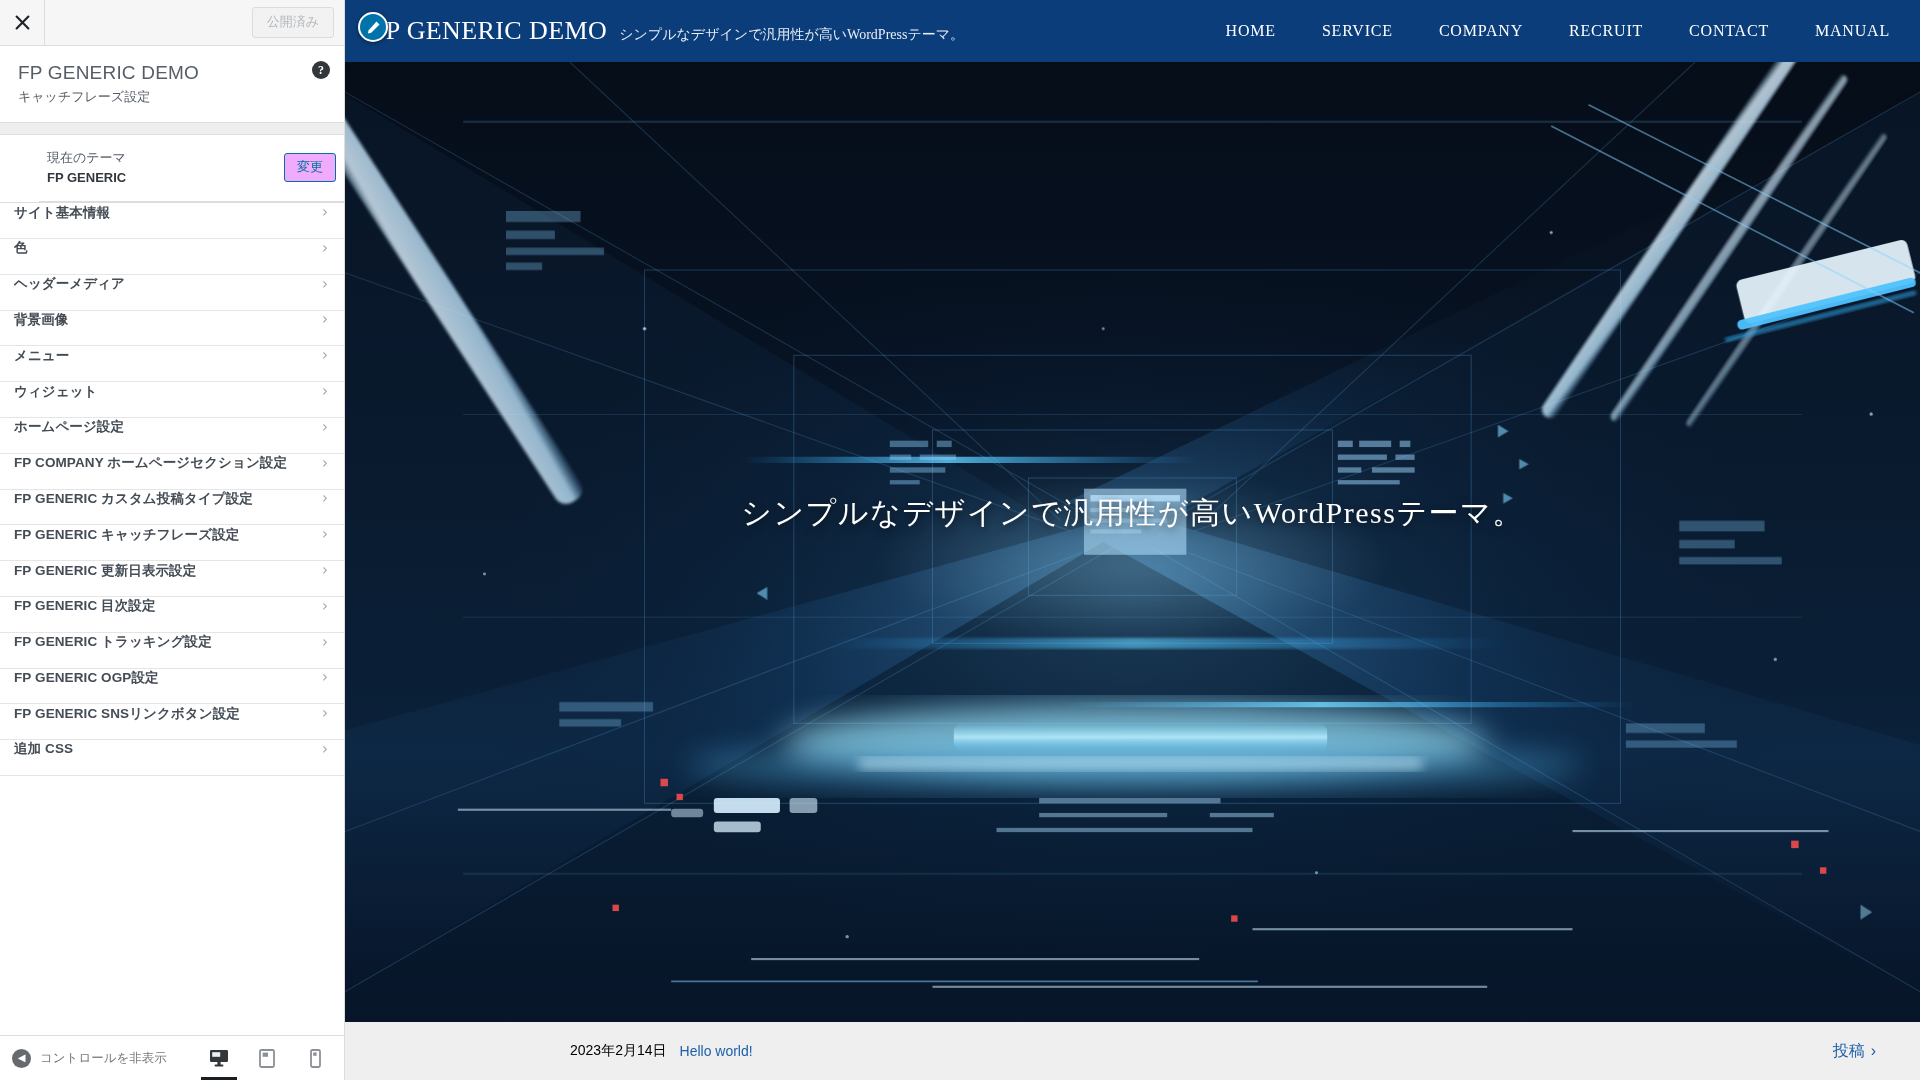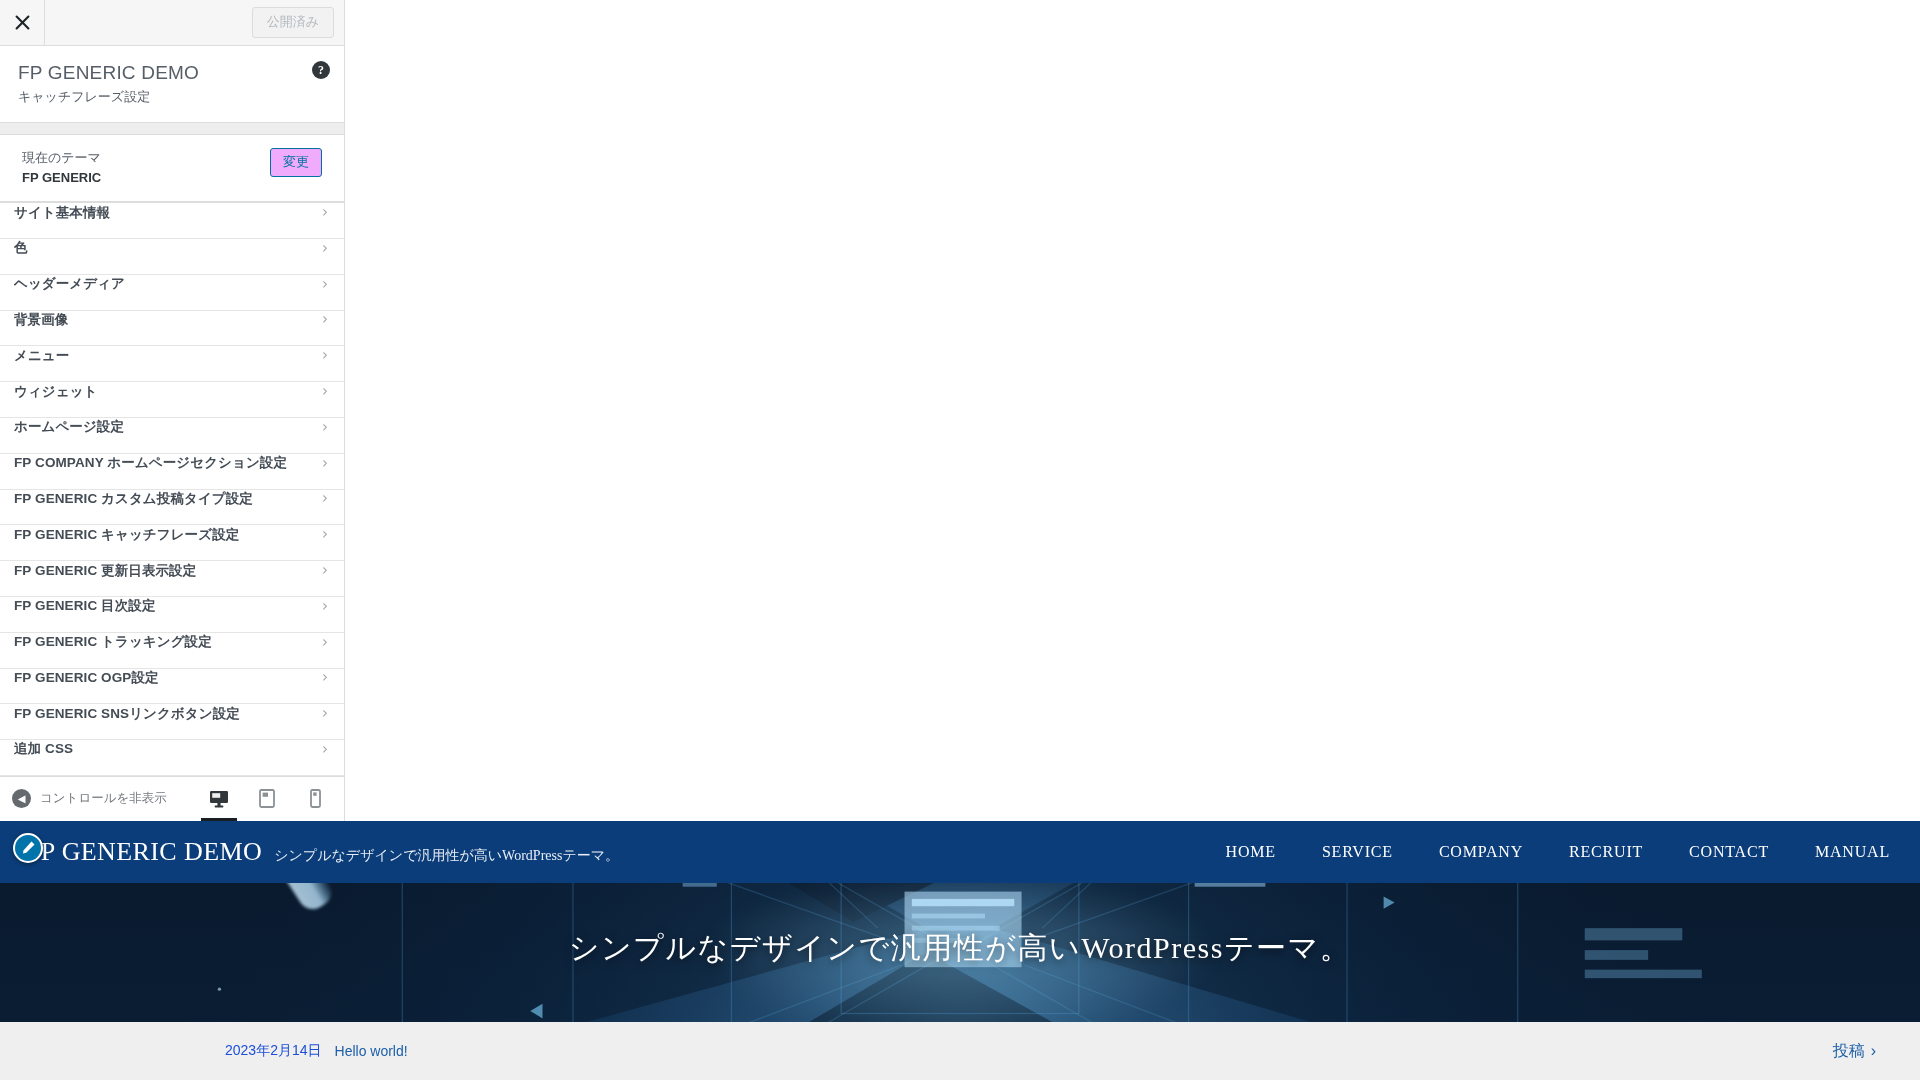--- a/index.html
+++ b/index.html
@@ -3,21 +3,21 @@
 <meta charset="utf-8">
 <title>FP GENERIC DEMO — カスタマイズ</title>
 <style>
   * { box-sizing: border-box; margin: 0; padding: 0; }
   html, body {
     width: 1920px; height: 1080px;
     overflow: hidden;
     font-family: "Liberation Sans", "DejaVu Sans", sans-serif;
     background: #fff;
   }
-  #app { position: relative; width: 1920px; height: 1080px; display: flex; flex-direction: column; }
+  #app { position: relative; width: 1920px; height: 1080px; display: flex; }
 
   
   #sidebar {
     width: 345px; height: 1080px;
     background: #fff;
     border-right: 1px solid #ddd;
     display: flex; flex-direction: column;
     position: relative;
     flex: 0 0 345px;
   }
@@ -76,24 +76,25 @@
     font-size: 12px; font-weight: 700;
     display: flex; align-items: center; justify-content: center;
     font-family: "Liberation Serif", serif;
     cursor: pointer;
   }
 
   .gap-strip { height: 12px; background: #eee; border-bottom: 1px solid #ddd; flex: 0 0 12px; }
 
   
   .theme-row {
-    display: flex; align-items: flex-start; justify-content: space-between;
-    padding: 13px 22px 14px;
+    display: flex; align-items: center; justify-content: space-between;
+    padding: 13px 8px 14px;
     border-bottom: 1px solid #ddd;
     background: #fff;
+    margin-left: 39px;
   }
   .theme-label { font-size: 13px; color: #555d66; line-height: 1.5; }
   .theme-name { font-size: 13px; font-weight: 700; color: #32373c; line-height: 1.5; }
   .change-btn {
     font-size: 13px; color: #0071a1;
     border: 1px solid #0071a1; border-radius: 3px;
     background: #f0abfc; padding: 5px 12px 6px;
     cursor: pointer; line-height: 1.2;
   }
 
@@ -218,21 +219,21 @@
 
   
   .site-footer {
     height: 58px; flex: 0 0 58px;
     background: #efefef;
     display: flex; align-items: center;
     padding: 0 44px 0 0;
     position: relative; z-index: 5;
   }
   .post-meta { display: flex; align-items: center; gap: 13px; margin-left: 225px; }
-  .post-date { font-size: 14px; color: #1d4ed8; white-space: nowrap; }
+  .post-date { font-size: 14px; color: #000000; white-space: nowrap; }
   .post-link { font-size: 14px; color: #1c5fa8; text-decoration: none; cursor: pointer; white-space: nowrap; }
   .more-link {
     margin-left: auto; display: flex; align-items: center; gap: 6px;
     font-size: 16px; color: #1c5fa8; text-decoration: none; cursor: pointer;
   }
   .vanish {
     position: absolute; left: 50%; top: 52%;
     width: 520px; height: 170px; transform: translate(-50%,-50%);
     background: radial-gradient(ellipse at center, rgba(150,220,255,.32), rgba(20,60,110,0) 70%);
     filter: blur(10px);

